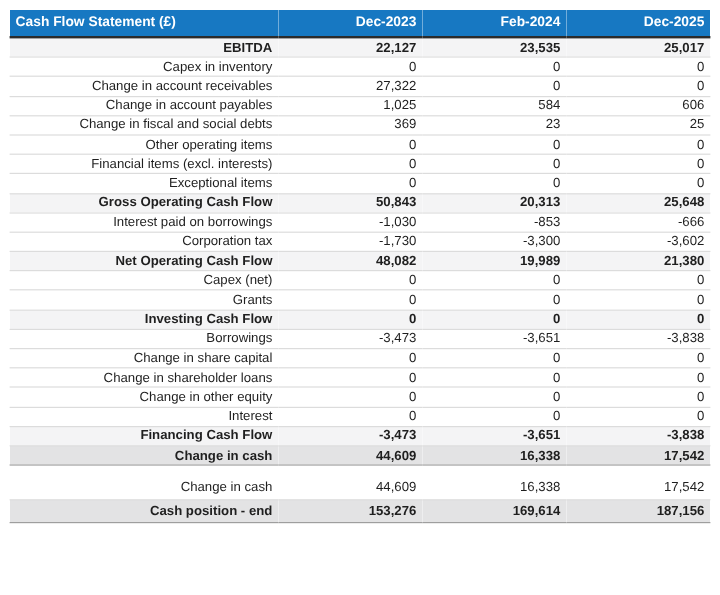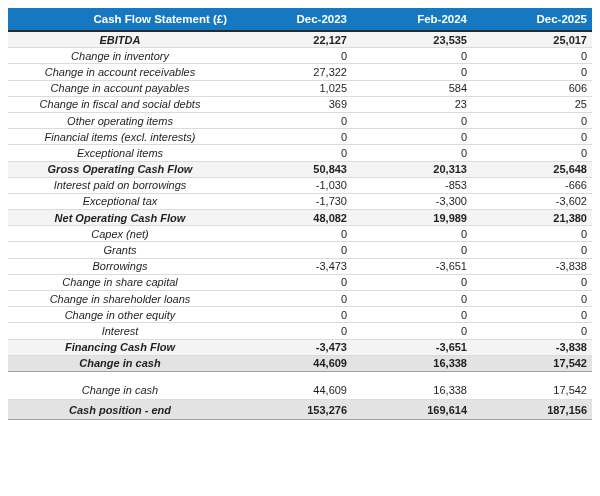--- a/index.html
+++ b/index.html
@@ -26,34 +26,34 @@
     background: #1778c2;
     color: #ffffff;
     font-weight: 700;
     font-size: 11.5px;
     height: 22px;
     padding: 0 5px;
     border-bottom: 2px solid #2b2b2b;
     white-space: nowrap;
     overflow: hidden;
   }
-  th.label { text-align: right; }
+  th.label { text-align: left; }
   th.num, td.num { text-align: right; }
 
   td {
     font-size: 11px;
     color: #1f1f1f;
     height: 15.2px;
     padding: 0 5px;
     border-bottom: 1px solid #dcdcdc;
     white-space: nowrap;
     overflow: hidden;
     background: #ffffff;
   }
-  td.label { text-align: center; font-style: italic; }
+  td.label { text-align: right; }
 
   tr.subtotal td {
     background: #f4f4f5;
     font-weight: 700;
   }
   tr.highlight td {
     background: #e3e3e4;
     font-weight: 700;
     border-top: 1px solid #9e9e9e;
     border-bottom: 1px solid #9e9e9e;
@@ -86,21 +86,21 @@
       </tr>
     </thead>
     <tbody id="main-body">
         <tr class="subtotal">
           <td class="label">EBITDA</td>
           <td class="num">22,127</td>
           <td class="num">23,535</td>
           <td class="num">25,017</td>
         </tr>
         <tr class="plain">
-          <td class="label">Change in inventory</td>
+          <td class="label">Capex in inventory</td>
           <td class="num">0</td>
           <td class="num">0</td>
           <td class="num">0</td>
         </tr>
         <tr class="plain">
           <td class="label">Change in account receivables</td>
           <td class="num">27,322</td>
           <td class="num">0</td>
           <td class="num">0</td>
         </tr>
@@ -140,39 +140,45 @@
           <td class="num">20,313</td>
           <td class="num">25,648</td>
         </tr>
         <tr class="plain">
           <td class="label">Interest paid on borrowings</td>
           <td class="num">-1,030</td>
           <td class="num">-853</td>
           <td class="num">-666</td>
         </tr>
         <tr class="plain">
-          <td class="label">Exceptional tax</td>
+          <td class="label">Corporation tax</td>
           <td class="num">-1,730</td>
           <td class="num">-3,300</td>
           <td class="num">-3,602</td>
         </tr>
         <tr class="subtotal">
           <td class="label">Net Operating Cash Flow</td>
           <td class="num">48,082</td>
           <td class="num">19,989</td>
           <td class="num">21,380</td>
         </tr>
         <tr class="plain">
           <td class="label">Capex (net)</td>
           <td class="num">0</td>
           <td class="num">0</td>
           <td class="num">0</td>
         </tr>
         <tr class="plain">
           <td class="label">Grants</td>
+          <td class="num">0</td>
+          <td class="num">0</td>
+          <td class="num">0</td>
+        </tr>
+        <tr class="subtotal">
+          <td class="label">Investing Cash Flow</td>
           <td class="num">0</td>
           <td class="num">0</td>
           <td class="num">0</td>
         </tr>
         <tr class="plain">
           <td class="label">Borrowings</td>
           <td class="num">-3,473</td>
           <td class="num">-3,651</td>
           <td class="num">-3,838</td>
         </tr>

